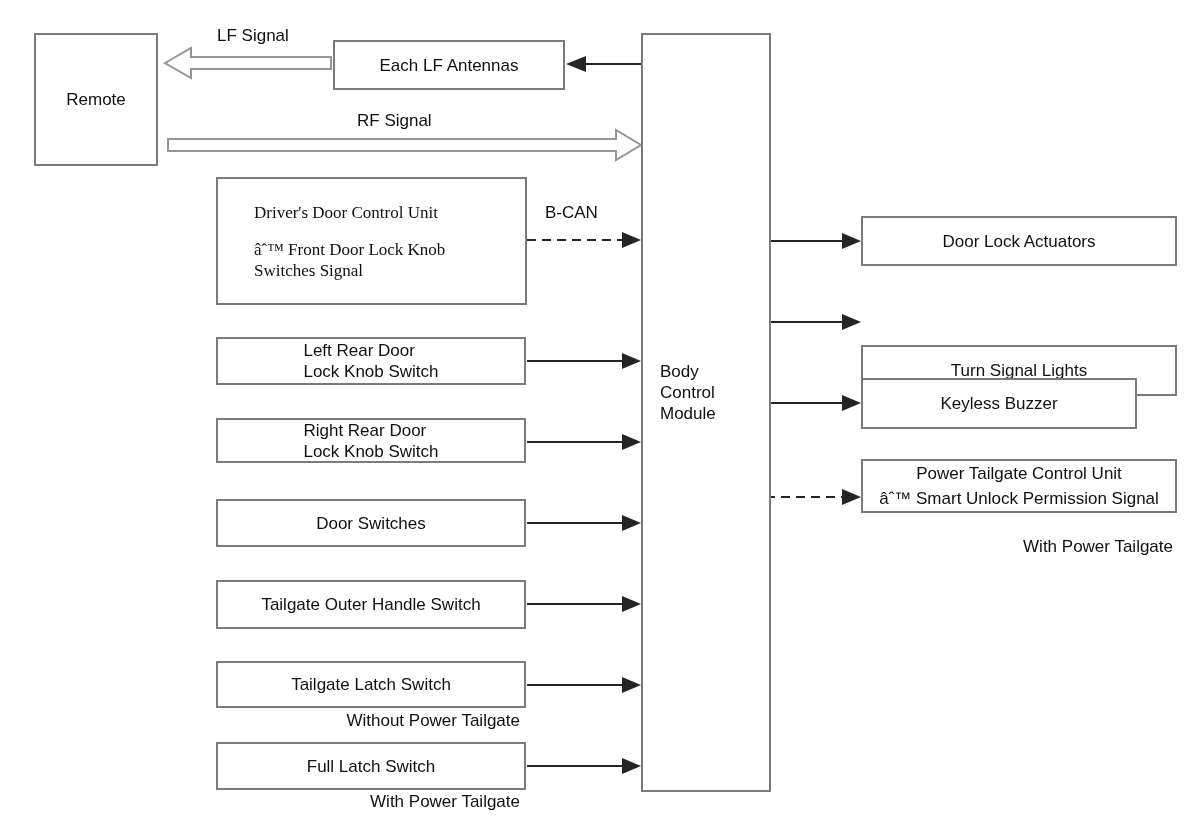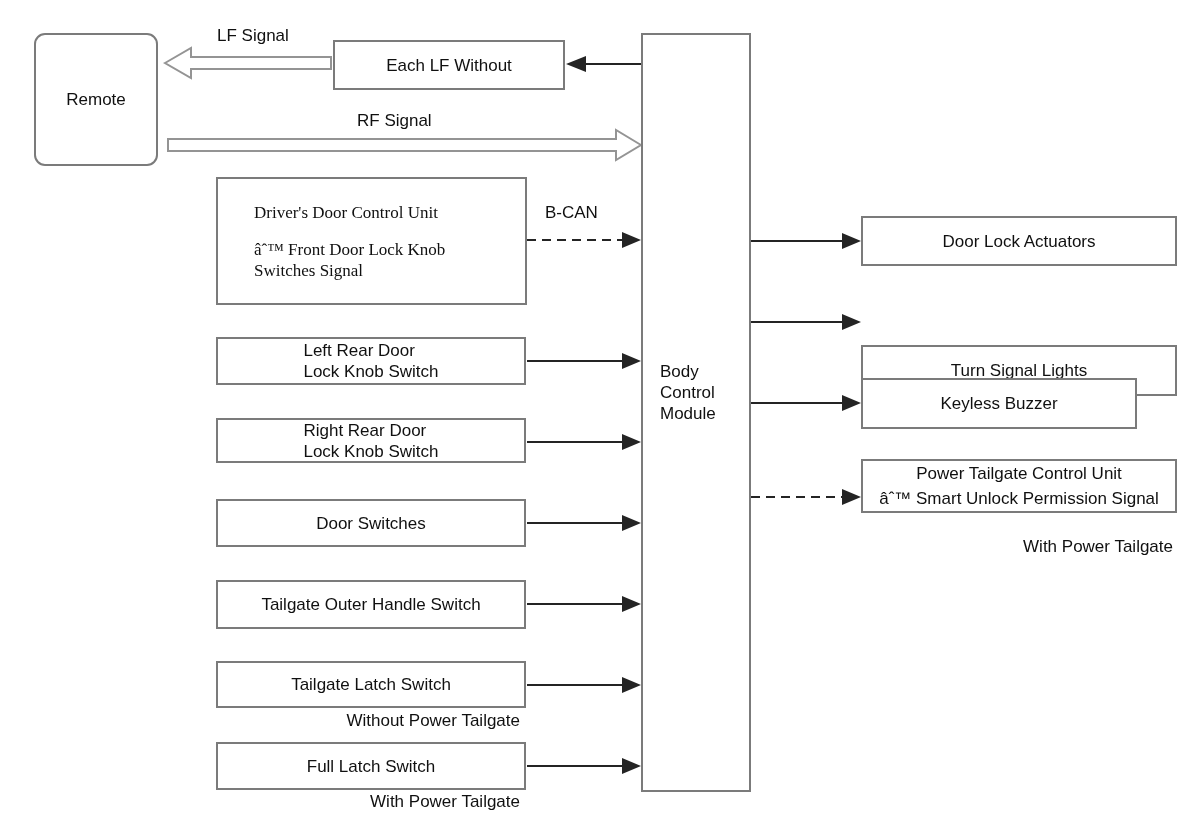--- a/index.html
+++ b/index.html
@@ -29,31 +29,31 @@
   .box .group-left{text-align:left;}
   .wires{position:absolute;left:0;top:0;}
   .wires line{stroke:var(--arrow);stroke-width:2;}
   .wires .dashed{stroke-dasharray:9 6;}
   .wires .head{fill:var(--arrow);stroke:none;}
   .wires .hollow{fill:#ffffff;stroke:var(--hollow_arrow_border);stroke-width:2;}
   .label{position:absolute;font-size:17px;white-space:nowrap;}
   .caption{position:absolute;font-size:17px;text-align:right;white-space:nowrap;}
 
   
-  #remote{left:34px;top:33px;width:124px;height:133px;border-radius:11px;}
+  #remote{left:34px;top:33px;width:124px;height:133px;}
   #each-lf-antennas{left:333px;top:40px;width:232px;height:50px;}
   #drivers-door{left:216px;top:177px;width:311px;height:128px;align-items:flex-start;padding-left:36px;text-align:left;font-family:Liberation Serif, serif;}
   #drivers-door .l2{width:232px;margin-top:16px;}
   #left-rear-door{left:216px;top:337px;width:310px;height:48px;}
   #right-rear-door{left:216px;top:418px;width:310px;height:45px;}
   #door-switches{left:216px;top:499px;width:310px;height:48px;}
   #tailgate-outer{left:216px;top:580px;width:310px;height:49px;}
   #tailgate-latch{left:216px;top:661px;width:310px;height:47px;}
   #full-latch{left:216px;top:742px;width:310px;height:48px;}
-  #bcm{left:641px;top:33px;width:110px;height:759px;align-items:flex-start;padding:0 0 40px 17px;text-align:left;}
+  #bcm{left:641px;top:33px;width:130px;height:759px;align-items:flex-start;padding:0 0 40px 17px;text-align:left;}
   #door-lock-actuators{left:861px;top:216px;width:316px;height:50px;}
   #turn-signal-lights{left:861px;top:297px;width:316px;height:51px;margin-top:48px;}
   #keyless-buzzer{left:861px;top:378px;width:276px;height:51px;}
   #power-tailgate{left:861px;top:459px;width:316px;height:54px;line-height:25px;}
   #power-tailgate span{white-space:nowrap;}
 
   #lf-signal-label{left:217px;top:26px;}
   #rf-signal-label{left:357px;top:111px;}
   #b-can-label{left:545px;top:203px;}
   #caption-without-pt{left:216px;top:711px;width:304px;}
@@ -123,21 +123,21 @@
       <line class="dashed" x1="751" y1="497" x2="843" y2="497"></line>
       <polygon class="head" points="861,497 842,489 842,505"></polygon>
     </g>
   </svg>
 
   <div class="box" id="remote">
     <span>Remote</span>
   </div>
 
   <div class="box" id="each-lf-antennas">
-    <span>Each LF Without</span>
+    <span>Each LF Antennas</span>
   </div>
 
   <div class="box" id="drivers-door">
     <span class="l1">Driver's Door Control Unit</span>
     <span class="l2">âˆ™ Front Door Lock Knob Switches Signal</span>
   </div>
 
   <div class="box" id="left-rear-door">
     <div class="group-left">
       <span>Left Rear Door</span>

